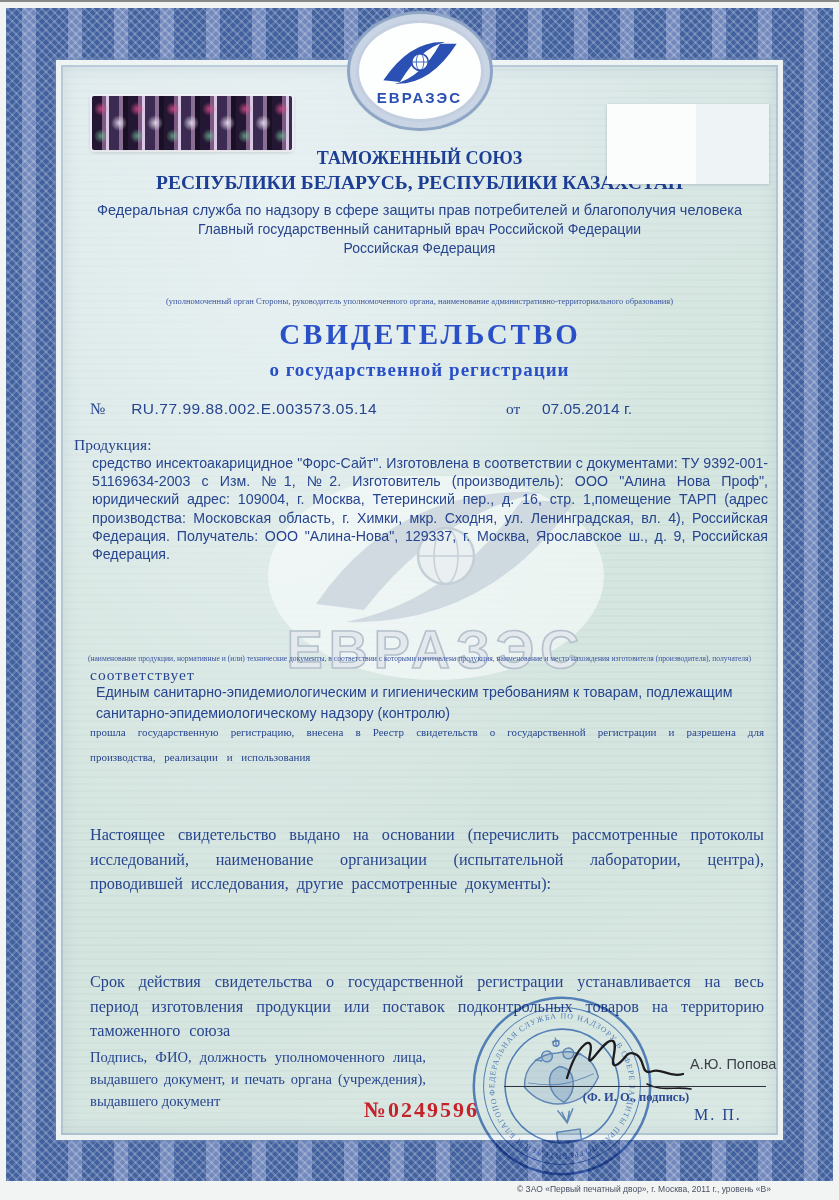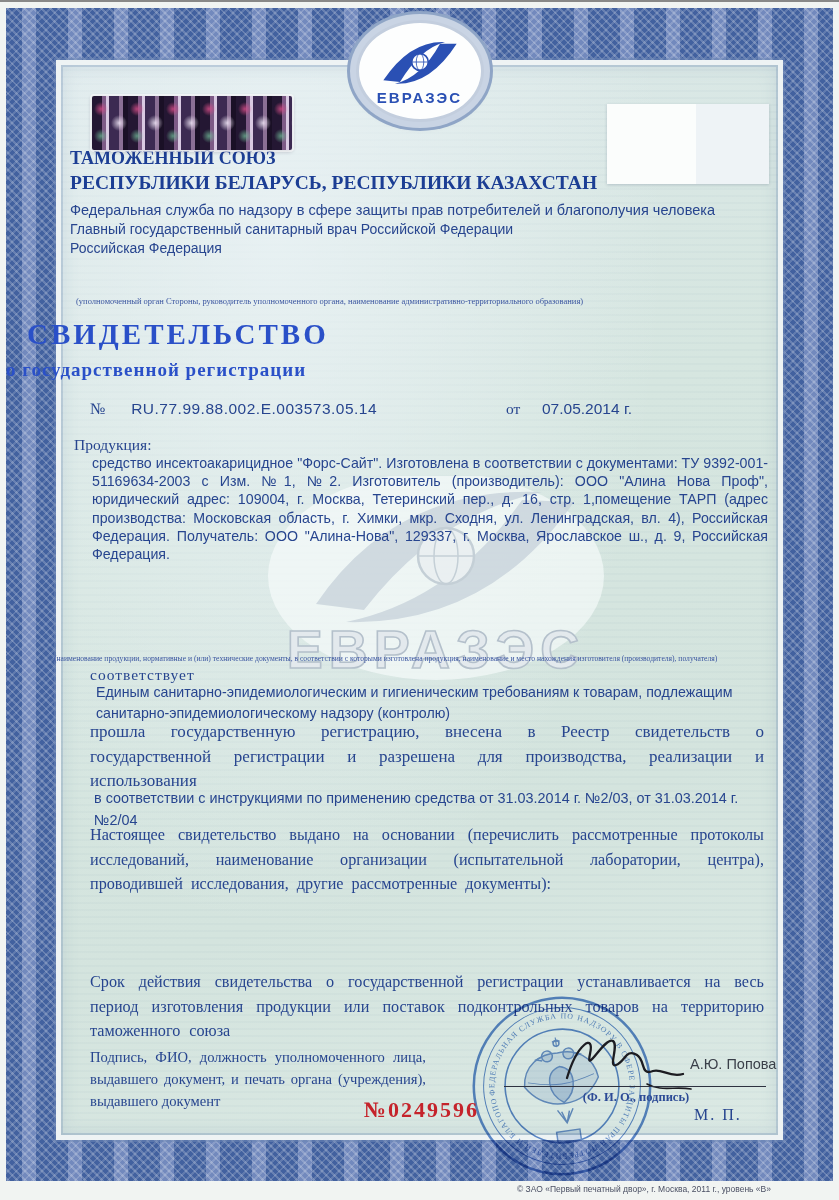--- a/index.html
+++ b/index.html
@@ -18,21 +18,21 @@
     border:5px solid #eef3f4;
     box-shadow:0 0 0 2px rgba(110,135,180,.55), inset 0 0 0 2px rgba(110,140,180,.28), inset 0 0 18px rgba(90,120,160,.18);
     background:
       radial-gradient(ellipse at 30% 15%, rgba(235,243,246,.8), transparent 55%),
       repeating-linear-gradient(0deg, rgba(120,150,170,.05) 0 2px, transparent 2px 7px),
       linear-gradient(160deg,#dde9ea 0%, #d6e6e0 40%, #d4e4de 70%, #dbe9e4 100%);
   }
   .abs{position:absolute;}
   .ser{font-family:"Liberation Serif", serif;}
   .san{font-family:"Liberation Sans", sans-serif;}
-  .center{text-align:left;}
+  .center{text-align:center;}
   .just{text-align:justify;}
 
   .logo{
     left:50%;top:12px;transform:translateX(-50%);
     width:122px;height:96px;border-radius:50%;
     background:#fdfefe;border:3px solid #c3cede;
     box-shadow:0 0 0 6px #c9d4e4, 0 0 0 9px #8fa5c6, 0 2px 8px rgba(30,50,90,.35);
     z-index:6;display:flex;flex-direction:column;align-items:center;justify-content:center;
   }
   .logo-label{color:#2a50b4;font-weight:bold;font-size:15px;letter-spacing:2px;font-family:"Liberation Sans",sans-serif;margin-top:-2px;}
@@ -73,21 +73,21 @@
 
   .prod-label{left:68px;top:428px;font-size:15.5px;color:#27458f;z-index:2;}
   .prod-text{left:86px;top:446px;width:676px;font-size:14.2px;line-height:18.2px;color:#27458f;z-index:2;}
 
   .watermark{left:250px;top:468px;width:360px;height:215px;z-index:1;}
 
   .note2{left:48px;right:48px;top:646px;font-size:7.6px;color:#3a55a0;z-index:2;}
   .sootv{left:84px;top:658px;font-size:15.5px;letter-spacing:1px;color:#27458f;z-index:2;}
   .edinym{left:90px;top:674px;width:664px;font-size:14.2px;line-height:20.5px;color:#27458f;z-index:2;}
 
-  .proshla{left:84px;top:712px;width:674px;font-size:17px;line-height:24.5px;word-spacing:6px;color:#27458f;z-index:2;}
+  .proshla{left:84px;top:712px;width:674px;font-size:11px;line-height:24.5px;word-spacing:6px;color:#27458f;z-index:2;}
   .vsootv{left:88px;top:779px;width:668px;font-size:14.4px;line-height:22px;color:#27458f;z-index:2;}
 
   .basis{left:84px;top:815px;width:674px;font-size:16.2px;line-height:24.5px;word-spacing:4px;color:#27458f;z-index:2;}
   .basis-det{left:88px;top:877px;width:670px;font-size:13.6px;line-height:21.5px;color:#27458f;z-index:2;}
 
   .validity{left:84px;top:962px;width:674px;font-size:16.2px;line-height:24.5px;word-spacing:5px;color:#27458f;z-index:2;}
 
   .sign-label{left:84px;top:1038px;width:336px;font-size:14.6px;line-height:22px;color:#27458f;z-index:2;}
 
   .seal{left:458px;top:980px;width:196px;height:196px;z-index:3;opacity:.88;mix-blend-mode:multiply;transform:rotate(-8deg);}
@@ -161,21 +161,20 @@
       <text x="180" y="192" text-anchor="middle" font-family="Liberation Sans, sans-serif" font-weight="bold" font-size="54" letter-spacing="6" fill="#e3e9ed" stroke="#b4c0cb" stroke-width="1.6">ЕВРАЗЭС</text>
     </svg>
   </div>
 
   <div class="abs note2 center ser">(наименование продукции, нормативные и (или) технические документы, в соответствии с которыми изготовлена продукция, наименование и место нахождения изготовителя (производителя), получателя)</div>
 
   <div class="abs sootv ser">соответствует</div>
   <div class="abs edinym san">Единым санитарно-эпидемиологическим и гигиеническим требованиям к товарам, подлежащим санитарно-эпидемиологическому надзору (контролю)</div>
 
   <div class="abs proshla ser just">прошла государственную регистрацию, внесена в Реестр свидетельств о государственной регистрации и разрешена для производства, реализации и использования</div>
-  <div class="abs vsootv san">в соответствии с инструкциями по применению средства от 31.03.2014 г. №2/03, от 31.03.2014 г. №2/04</div>
 
   <div class="abs basis ser just">Настоящее свидетельство выдано на основании (перечислить рассмотренные протоколы исследований, наименование организации (испытательной лаборатории, центра), проводившей исследования, другие рассмотренные документы):</div>
 
   <div class="abs validity ser just">Срок действия свидетельства о государственной регистрации устанавливается на весь период изготовления продукции или поставок подконтрольных товаров на территорию таможенного союза</div>
 
   <div class="abs sign-label ser just">Подпись, ФИО, должность уполномоченного лица, выдавшего документ, и печать органа (учреждения), выдавшего документ</div>
 
   <div class="abs seal">
     <svg width="196" height="196" viewBox="0 0 200 200">
       <circle cx="100" cy="100" r="90" fill="none" stroke="#4a7cc8" stroke-width="2.6"></circle>

